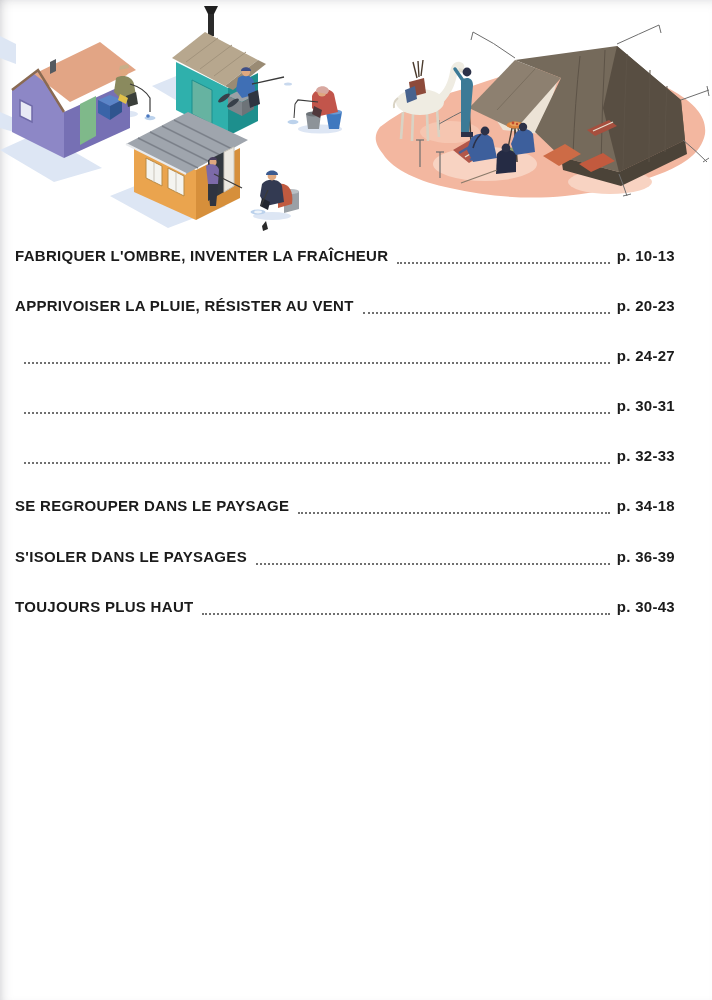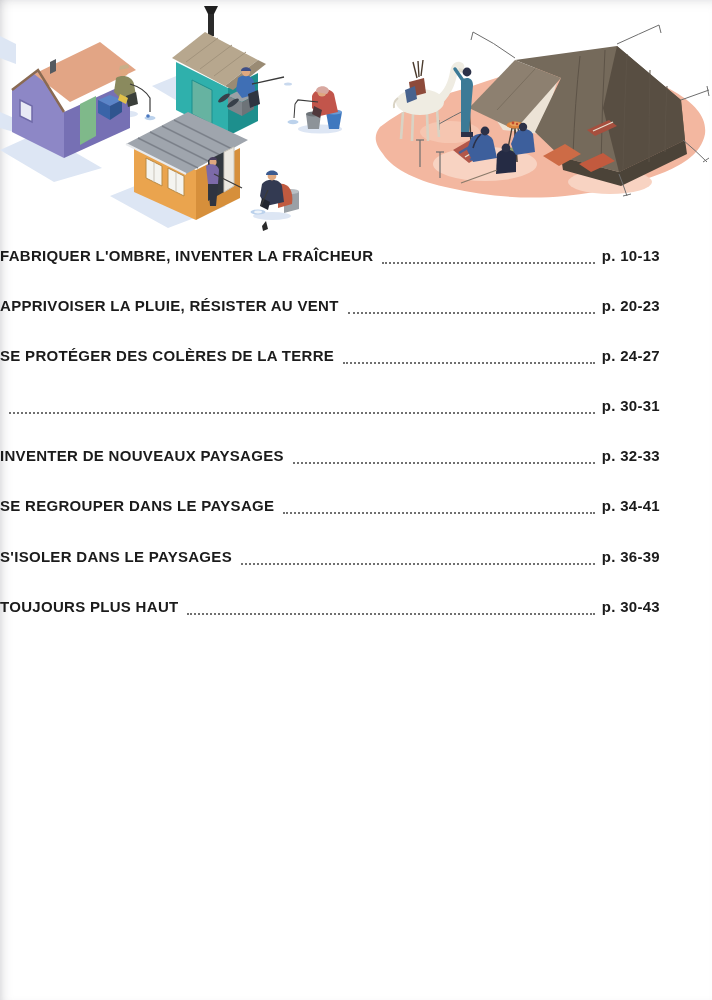--- a/index.html
+++ b/index.html
@@ -5,21 +5,21 @@
   html,body{margin:0;padding:0;background:#ffffff;}
   .page{
     position:relative;width:712px;height:1000px;background:#ffffff;overflow:hidden;
     font-family:"Liberation Sans","DejaVu Sans",sans-serif;
     box-shadow: inset 9px 0 12px -9px rgba(110,110,120,.38), inset 0 9px 12px -9px rgba(110,110,120,.22);
   }
   .art{position:absolute;top:0;left:0;width:712px;height:236px;}
   .art svg{position:absolute;display:block;}
   .svg-left{left:0;top:0;}
   .svg-right{left:365px;top:12px;}
-  .toc{position:absolute;left:0;top:245px;width:660px;text-align:center;}
+  .toc{position:absolute;left:15px;top:245px;width:660px;text-align:center;}
   .toc-row{
     display:flex;align-items:flex-end;height:22px;margin-bottom:28.1px;
   }
   .toc-title,.toc-pages{
     font-weight:700;font-size:15px;line-height:22px;letter-spacing:.3px;
     color:#1b1b1b;white-space:nowrap;
   }
   .leader{
     flex:1 1 auto;height:14px;margin:0 7px 3px 9px;
     border-bottom:2px dotted #707070;
@@ -285,37 +285,35 @@
       <span class="toc-title">FABRIQUER L'OMBRE, INVENTER LA FRAÎCHEUR</span>
       <span class="leader"></span>
       <span class="toc-pages">p. 10-13</span>
     </div>
     <div class="toc-row">
       <span class="toc-title">APPRIVOISER LA PLUIE, RÉSISTER AU VENT</span>
       <span class="leader"></span>
       <span class="toc-pages">p. 20-23</span>
     </div>
     <div class="toc-row">
-      <span class="toc-title">SE PROTÉGER DES COLÈRES DE LA TERRE</span>
       <span class="leader"></span>
       <span class="toc-pages">p. 24-27</span>
     </div>
     <div class="toc-row">
       <span class="leader"></span>
       <span class="toc-pages">p. 30-31</span>
     </div>
     <div class="toc-row">
-      <span class="toc-title">INVENTER DE NOUVEAUX PAYSAGES</span>
       <span class="leader"></span>
       <span class="toc-pages">p. 32-33</span>
     </div>
     <div class="toc-row">
       <span class="toc-title">SE REGROUPER DANS LE PAYSAGE</span>
       <span class="leader"></span>
-      <span class="toc-pages">p. 34-41</span>
+      <span class="toc-pages">p. 34-18</span>
     </div>
     <div class="toc-row">
       <span class="toc-title">S'ISOLER DANS LE PAYSAGES</span>
       <span class="leader"></span>
       <span class="toc-pages">p. 36-39</span>
     </div>
     <div class="toc-row">
       <span class="toc-title">TOUJOURS PLUS HAUT</span>
       <span class="leader"></span>
       <span class="toc-pages">p. 30-43</span>

